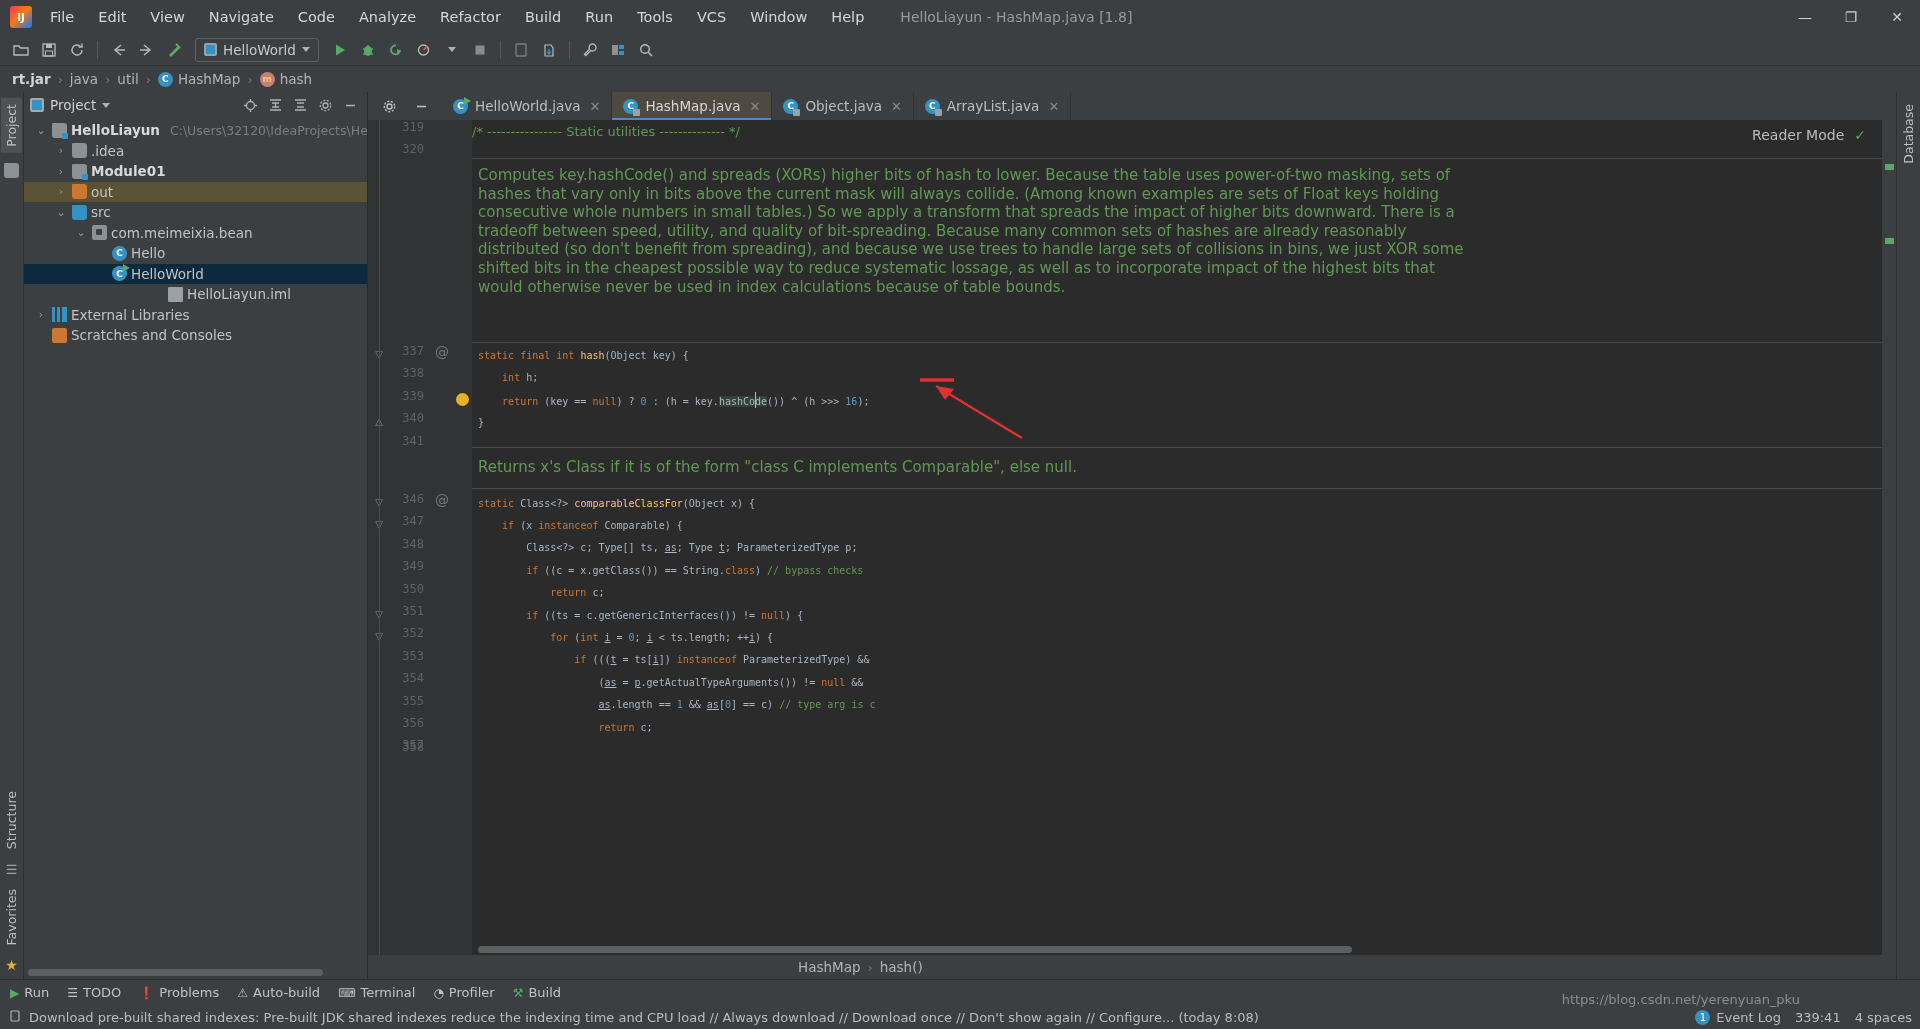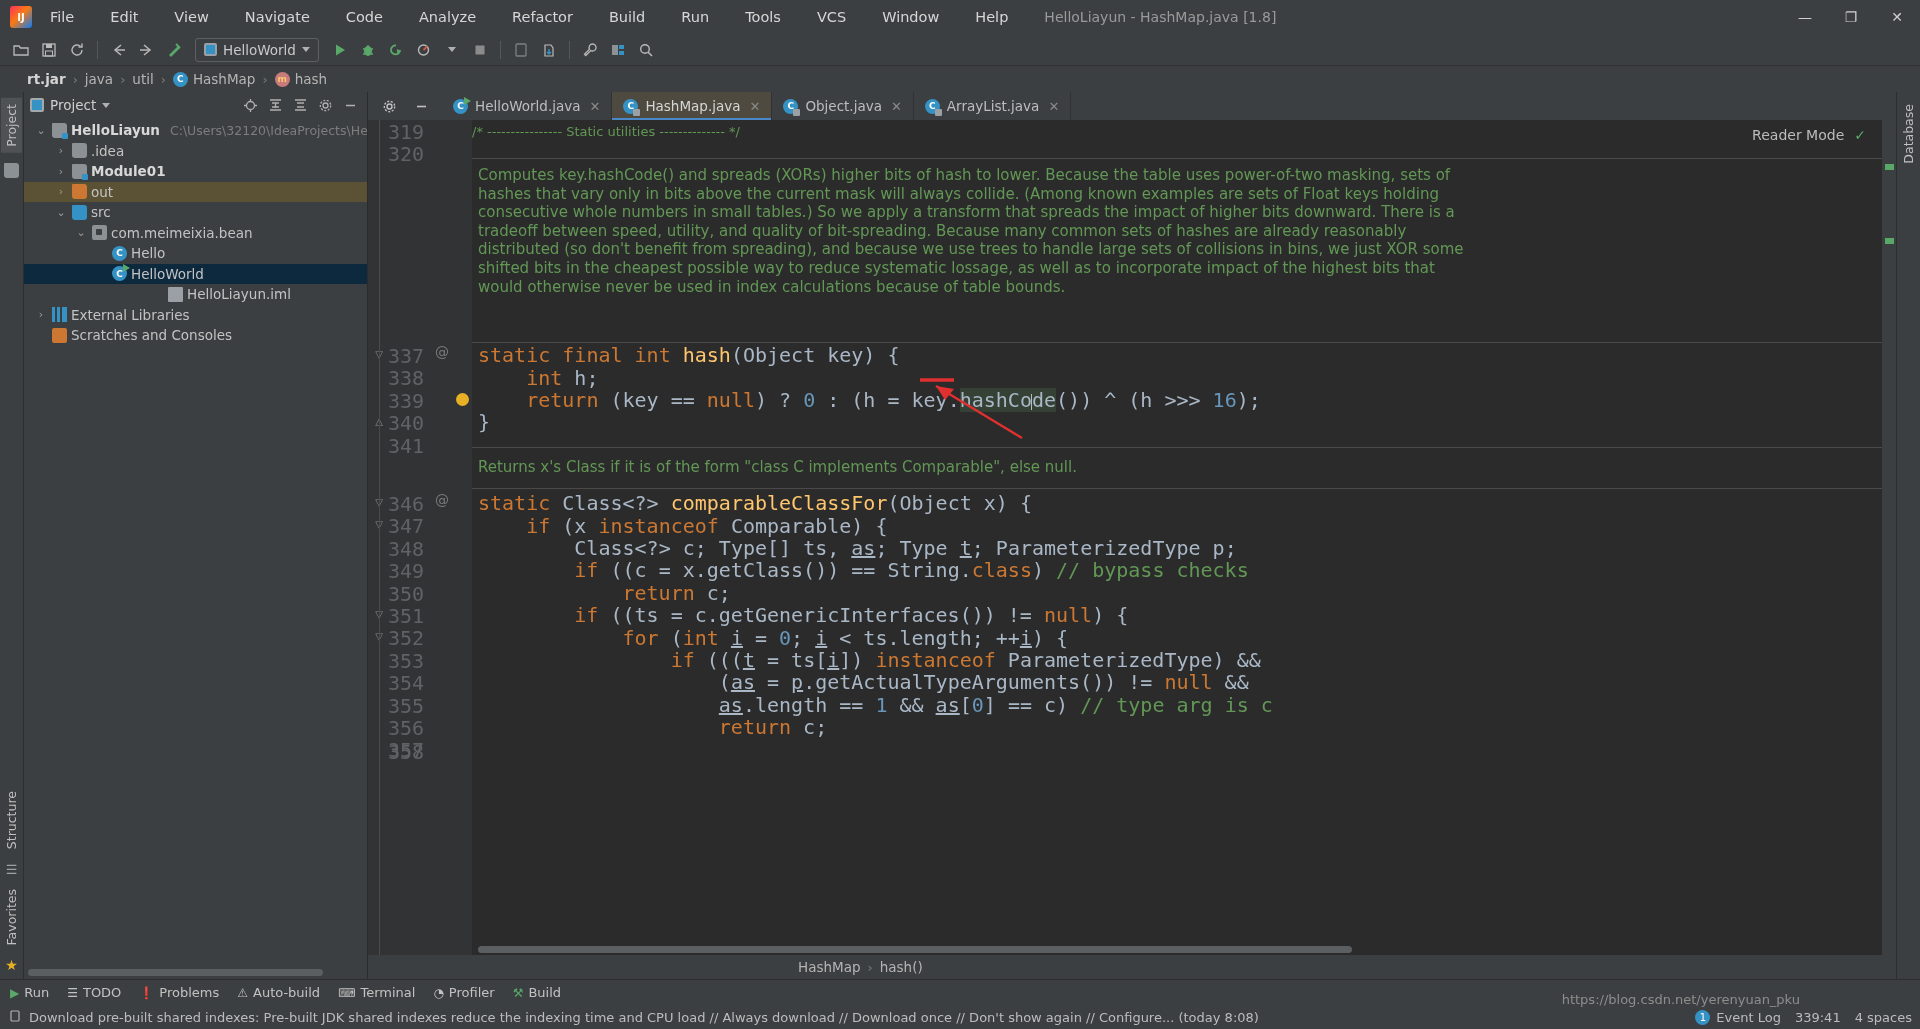--- a/index.html
+++ b/index.html
@@ -21,21 +21,21 @@
   .ij-logo {
     width: 22px; height: 22px; margin: 0 8px 0 10px; flex: 0 0 22px;
     background: linear-gradient(135deg,#fe315d 0%,#f97a12 45%,#087cfa 100%);
     border-radius: 3px; position: relative;
   }
   .ij-logo::after {
     content:"IJ"; position:absolute; inset:0; display:flex; align-items:center;
     justify-content:center; font-size:10px; font-weight:bold; color:#fff;
     font-family:"DejaVu Sans", sans-serif;
   }
-  .menubar { display: flex; align-items: center; gap: 16px; }
+  .menubar { display: flex; align-items: center; gap: 4px; }
   .menu-item {
     padding: 5px 10px; font-size: 14.5px; color: #d6d6d6; cursor: default;
     font-family: "DejaVu Sans", sans-serif; white-space: nowrap;
   }
   .win-title {
     margin-left: 26px; font-size: 14px; color: #9a9a9a; white-space: nowrap;
     font-family: "DejaVu Sans", sans-serif;
   }
   .win-ctrls { position: absolute; right: 0; top: 0; height: 34px; display: flex; }
   .win-btn {
@@ -57,21 +57,21 @@
     display: flex; align-items: center; gap: 6px; height: 24px; padding: 0 8px;
     border: 1px solid #5e6060; border-radius: 3px; margin: 0 6px; color: #c8c8c8;
     font-size: 13.5px; min-width: 118px;
   }
   .runconfig .sqicon { width: 13px; height: 13px; background:#3592c4; border:2px solid #9aa0a6; border-radius:2px; }
   .caret-dn { width:0;height:0;border-left:4px solid transparent;border-right:4px solid transparent;border-top:5px solid #b0b0b0; }
 
   
   .navbar {
     height: 26px; flex: 0 0 26px; background: #3c3f41; display: flex; align-items: center;
-    padding-left: 24px; gap: 3px; font-size: 13.5px; color: #b4b4b4;
+    padding-left: 9px; gap: 3px; font-size: 13.5px; color: #b4b4b4;
   }
   .crumb { display: flex; align-items: center; gap: 5px; padding: 1px 3px; white-space: nowrap; }
   .crumb.b { font-weight: bold; color: #d4d4d4; }
   .crumb-sep { color: #7a7a7a; font-size: 13px; padding: 0 1px; }
   .cicon { width: 15px; height: 15px; border-radius: 50%; display:flex; align-items:center;
            justify-content:center; font-size: 9px; color:#fff; font-weight:bold; }
   .cicon.cls { background:#3592c4; }
   .cicon.mth { background:#c77b7b; }
 
   
@@ -149,23 +149,23 @@
   .codearea { flex: 1 1 auto; position: relative; overflow: hidden; background: #2b2b2b; }
   .rightgut { width: 14px; flex: 0 0 14px; background: #3c3f41; position: relative; }
 
   .readerbar {
     position: absolute; top: 0; right: 16px; height: 30px; display: flex; align-items: center; gap: 10px;
     font-size: 14px; color: #bcbcbc; z-index: 6;
   }
   .readerbar .chk { color: #59a869; font-size: 14px; }
 
   .lines { position: absolute; top: 0; left: 0; right: 0;
-           font-family: "DejaVu Sans Mono", monospace; font-size: 20px; }
+           font-family: "DejaVu Sans Mono", monospace; font-size: 10px; }
   .ln { height: 22.4px; display: flex; align-items: center; position: relative; }
-  .lnum { position: absolute; left: 0; width: 56px; text-align: right; color: #606366; font-size: 20px;
+  .lnum { position: absolute; left: 0; width: 56px; text-align: right; color: #606366; font-size: 12px;
           font-family: "DejaVu Sans Mono", monospace; }
   .anno { position: absolute; left: 64px; width: 20px; text-align:center; color:#7a7a7a; font-size:14px; }
   .ctext { position: absolute; left: 116px; white-space: pre; color: #a9b7c6; }
 
   
   .doc {
     position: absolute; left: 116px; right: 400px; color: #629755; font-size: 15px;
     font-family: "DejaVu Sans", sans-serif; line-height: 18.6px;
   }
   .docsep { position: absolute; left: 104px; right: 0; height: 1px; background: #4a4a4a; }

